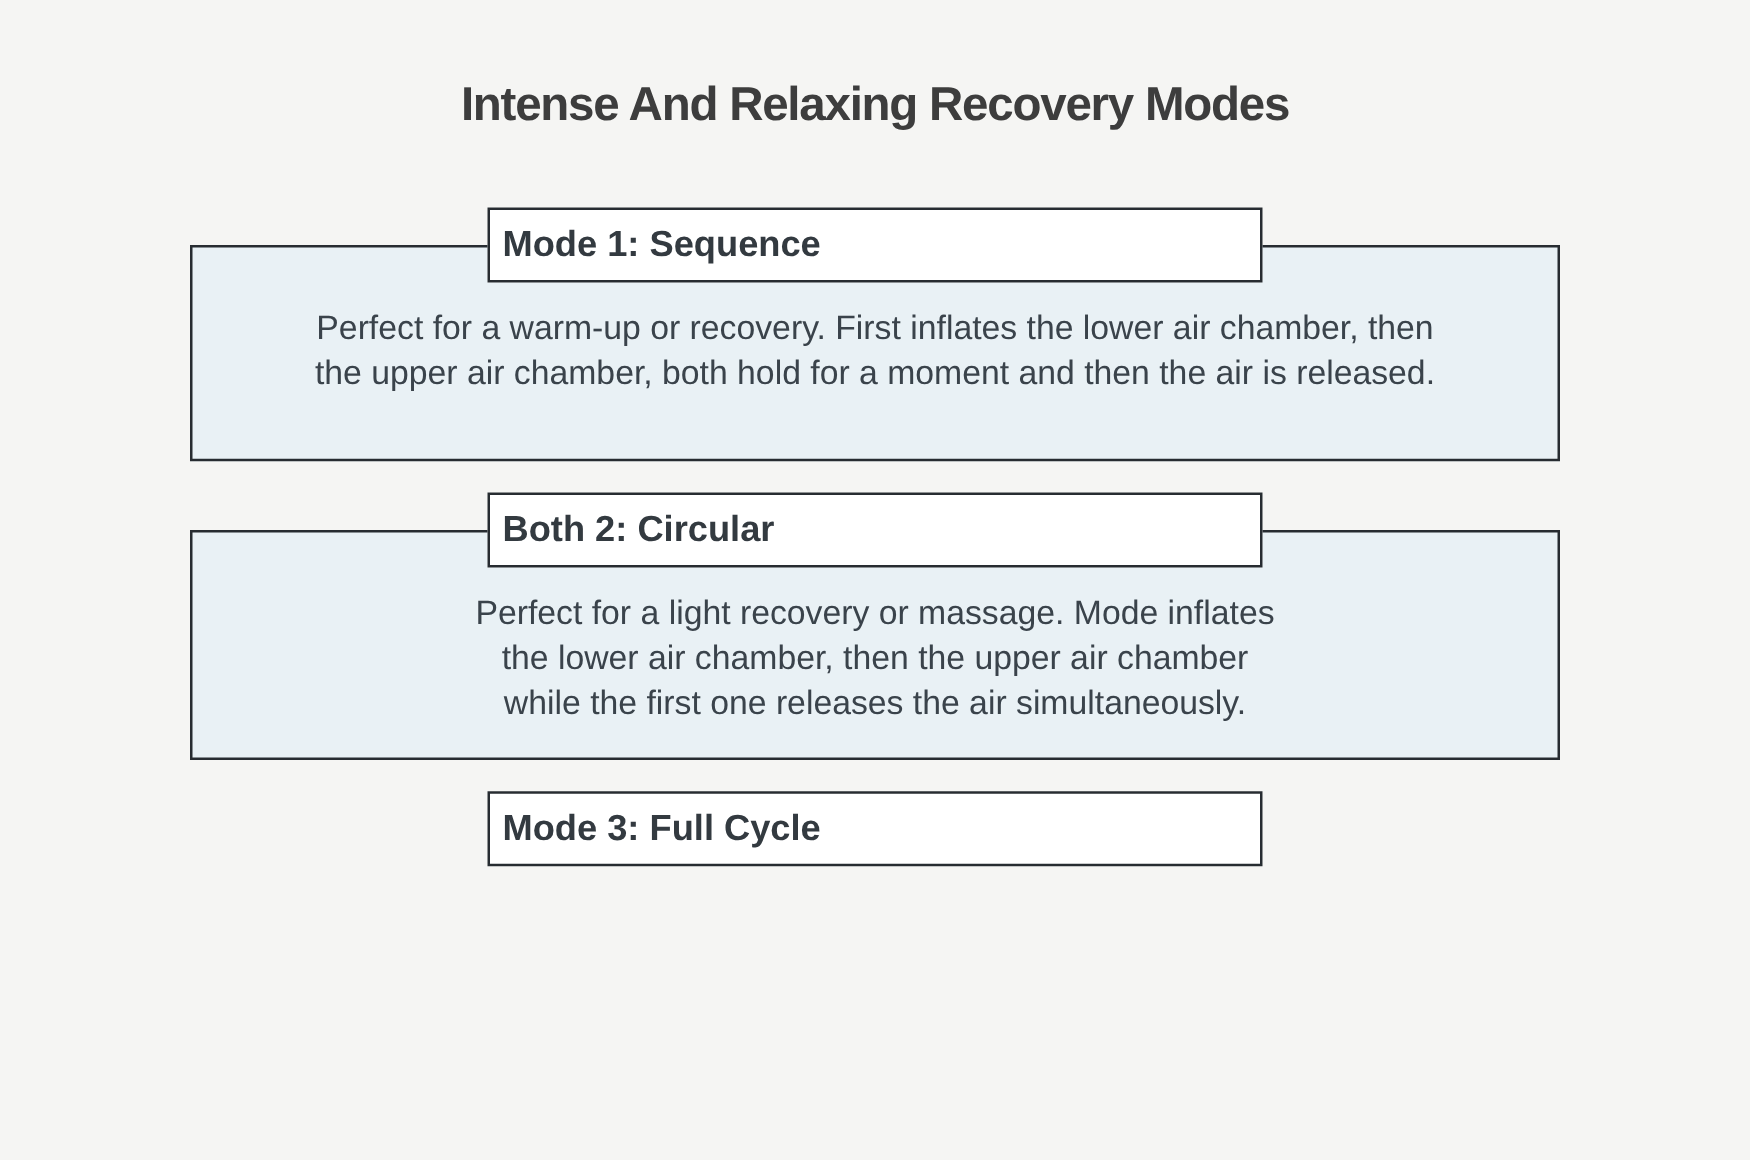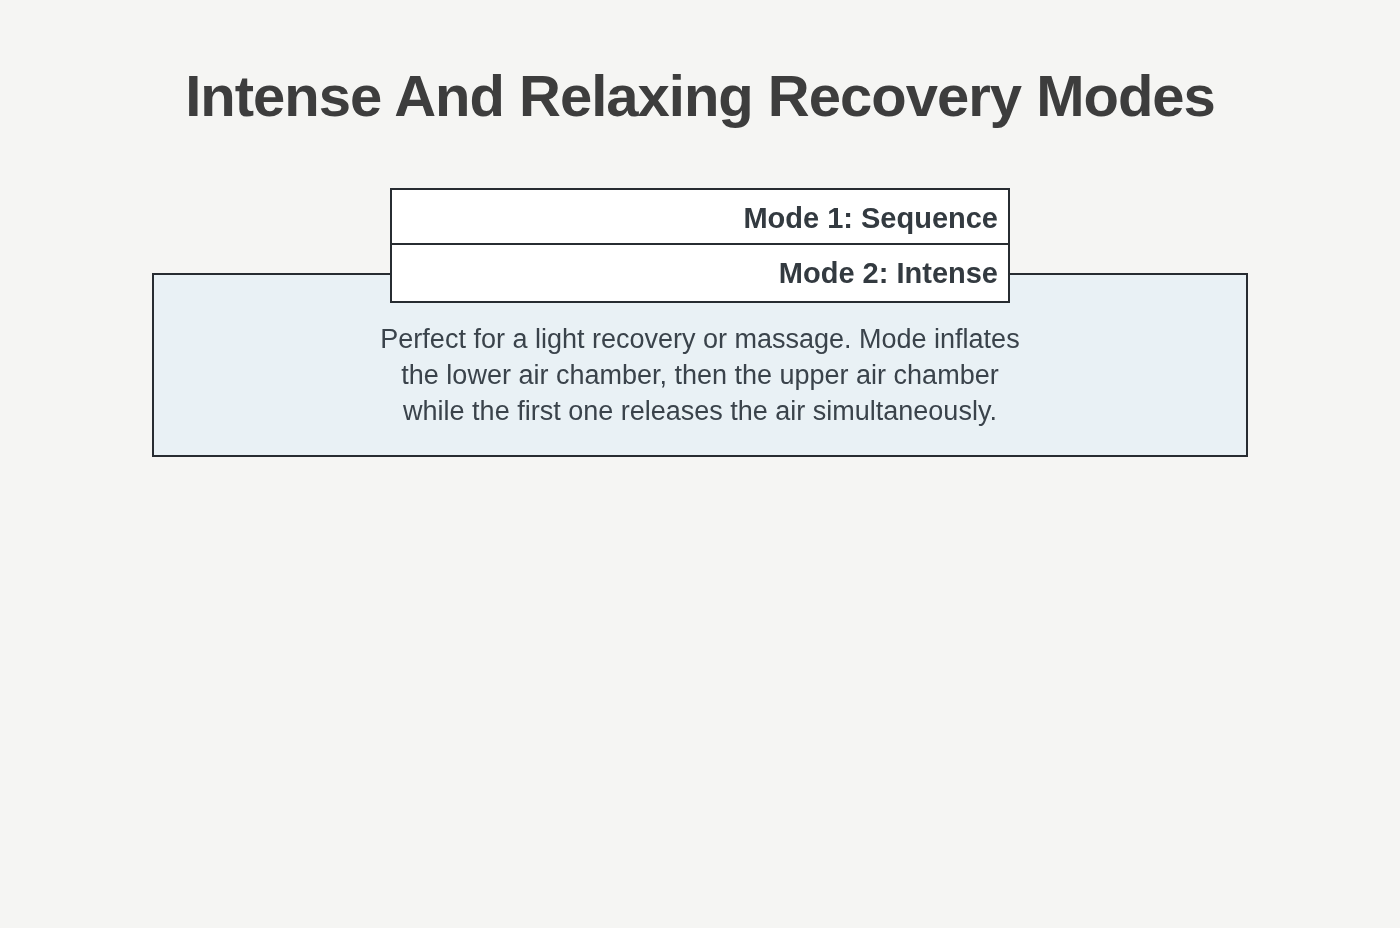--- a/index.html
+++ b/index.html
@@ -11,21 +11,21 @@
     width: 1400px;
     height: 928px;
     background: var(--page-bg, #f5f5f3);
     font-family: "Liberation Sans", sans-serif;
     overflow: hidden;
   }
   .page-title {
     margin: 0;
     padding-top: 64px;
     text-align: center;
-    font-size: 58px;
+    font-size: 38px;
     line-height: 1.1;
     font-weight: 700;
     letter-spacing: -1px;
     color: var(--title-text, #3d3d3d);
   }
   .modes-wrap {
     margin-top: 60px;
   }
   .mode {
     width: 1096px;
@@ -34,21 +34,21 @@
   .mode + .mode {
     margin-top: 25px;
   }
   .mode-header {
     position: relative;
     z-index: 2;
     width: 620px;
     margin: 0 auto -30px auto;
     background: var(--header-bg, #ffffff);
     border: 2px solid var(--border, #272c31);
-    text-align: right;
+    text-align: left;
     padding: 13px 10px;
     font-size: 29px;
     line-height: 30px;
     font-weight: 700;
     color: var(--heading-text, #333a40);
   }
   .mode-card {
     position: relative;
     z-index: 1;
     background: var(--card-bg, #e9f1f5);
@@ -68,25 +68,29 @@
 </style>
 </head>
 <body>
 
 <h1 class="page-title">Intense And Relaxing Recovery Modes</h1>
 
 <div class="modes-wrap">
 
   <section class="mode">
     <div class="mode-header">Mode 1: Sequence</div>
+    <div class="mode-card">
+      <p class="mode-desc">Perfect for a warm-up or recovery. First inflates the lower air chamber, then the upper air chamber, both hold for a moment and then the air is released.</p>
+    </div>
   </section>
 
   <section class="mode">
-    <div class="mode-header">Mode 2: Intense</div>
+    <div class="mode-header">Both 2: Circular</div>
     <div class="mode-card">
       <p class="mode-desc">Perfect for a light recovery or massage. Mode inflates the lower air chamber, then the upper air chamber while the first one releases the air simultaneously.</p>
     </div>
   </section>
 
   <section class="mode">
+    <div class="mode-header">Mode 3: Full Cycle</div>
   </section>
 
 </div>
 
 </body></html>

